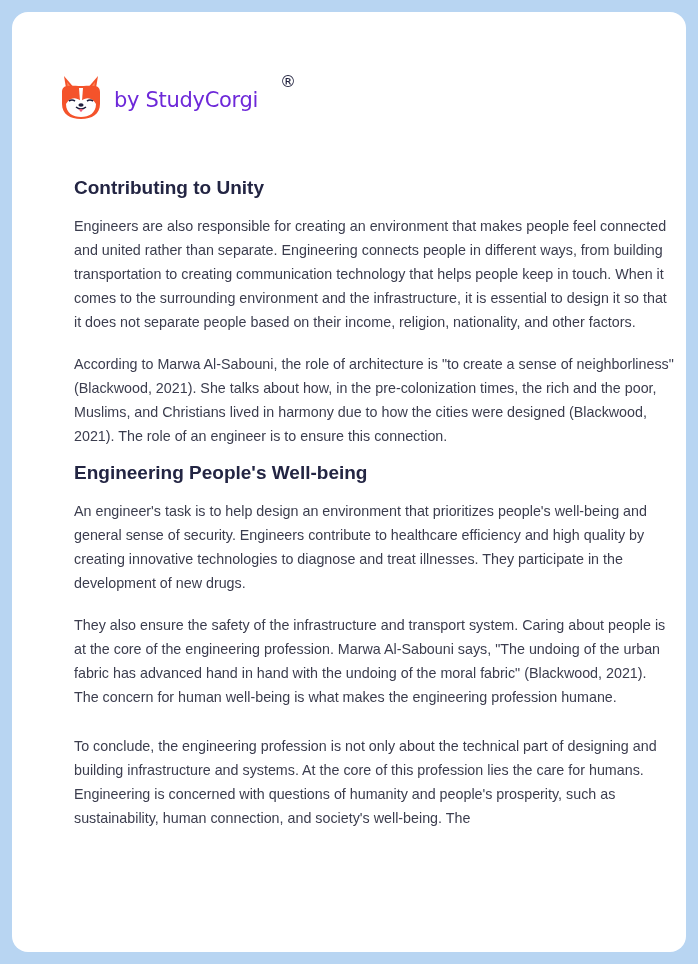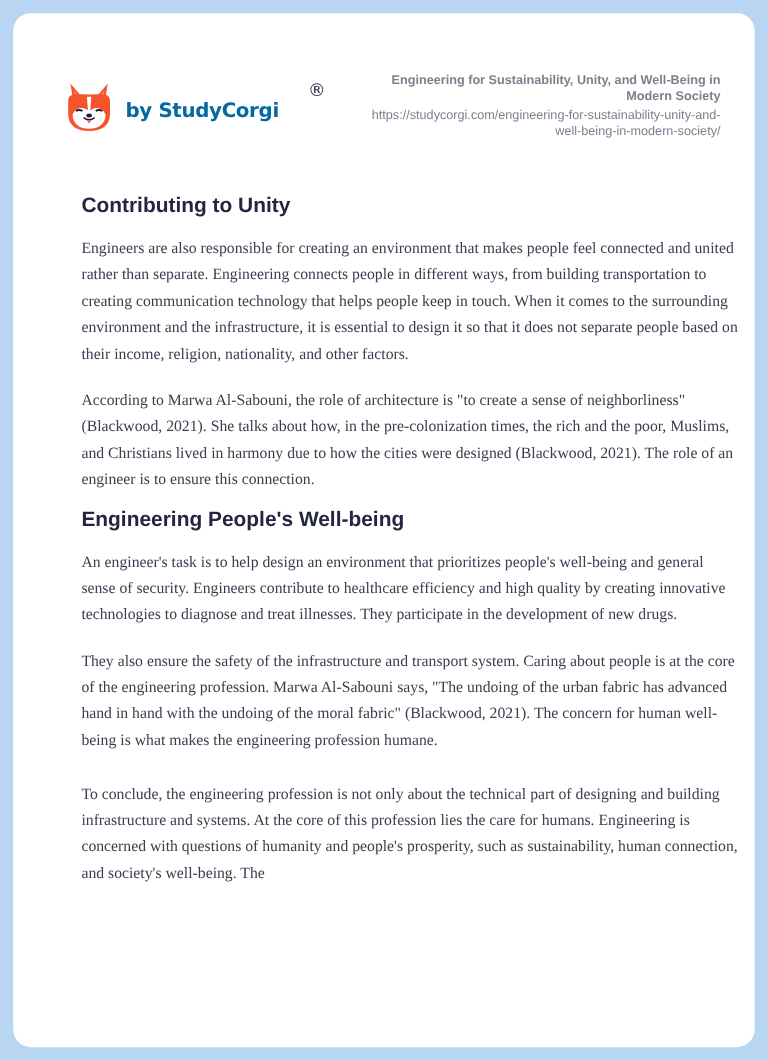--- a/index.html
+++ b/index.html
@@ -40,23 +40,23 @@
     }
     .logo-icon {
       width: 42px;
       height: 46px;
       display: block;
     }
     .logo-text {
       margin-left: 12px;
       margin-top: 6px;
       font-family: "DejaVu Sans", sans-serif;
-      font-weight: bold;
-      font-size: 18px;
-      color: #0369a1;
+      font-weight: normal;
+      font-size: 21px;
+      color: #6d28d9;
       letter-spacing: -0.3px;
     }
     .logo-reg {
       position: absolute;
       left: 220px;
       top: -2px;
       font-family: "DejaVu Sans", sans-serif;
       font-size: 16px;
       color: #1e1f3c;
     }
@@ -90,21 +90,21 @@
     h2 {
       margin: 0;
       font-family: "Liberation Sans", sans-serif;
       font-weight: bold;
       font-size: 19px;
       line-height: 26px;
       color: #232543;
     }
     p {
       margin: 0;
-      font-family: Liberation Serif, serif;
+      font-family: Liberation Sans, sans-serif;
       font-size: 14.3px;
       line-height: 24px;
       color: #3b3d4e;
     }
     .h-first { margin-top: 1px; }
     .gap-h-p { height: 13px; }
     .gap-p-p { height: 18px; }
     .gap-p-h { height: 12px; }
   </style>
 </head>
@@ -133,24 +133,20 @@
         <ellipse cx="21" cy="31" rx="2.6" ry="1.8" fill="#1e1f3c"></ellipse>
 
         <path d="M16 33 Q21 37 26 33" stroke="#1e1f3c" stroke-width="1.4" fill="none"></path>
 
         <path d="M19 35 Q21 41 23 35 Z" fill="#ef5b7a"></path>
       </svg>
       <span class="logo-text">by StudyCorgi</span>
       <span class="logo-reg">®</span>
     </div>
 
-    <div class="meta">
-      <div class="meta-title">Engineering for Sustainability, Unity, and Well-Being in Modern Society</div>
-      <div class="meta-url">https://studycorgi.com/engineering-for-sustainability-unity-and-well-being-in-modern-society/</div>
-    </div>
   </div>
 
   <div class="content">
     <section>
       <h2 class="h-first">Contributing to Unity</h2>
       <div class="gap-h-p"></div>
       <p>Engineers are also responsible for creating an environment that makes people feel connected and united rather than separate. Engineering connects people in different ways, from building transportation to creating communication technology that helps people keep in touch. When it comes to the surrounding environment and the infrastructure, it is essential to design it so that it does not separate people based on their income, religion, nationality, and other factors.</p>
       <div class="gap-p-p"></div>
       <p>According to Marwa Al-Sabouni, the role of architecture is "to create a sense of neighborliness" (Blackwood, 2021). She talks about how, in the pre-colonization times, the rich and the poor, Muslims, and Christians lived in harmony due to how the cities were designed (Blackwood, 2021). The role of an engineer is to ensure this connection.</p>
     </section>

